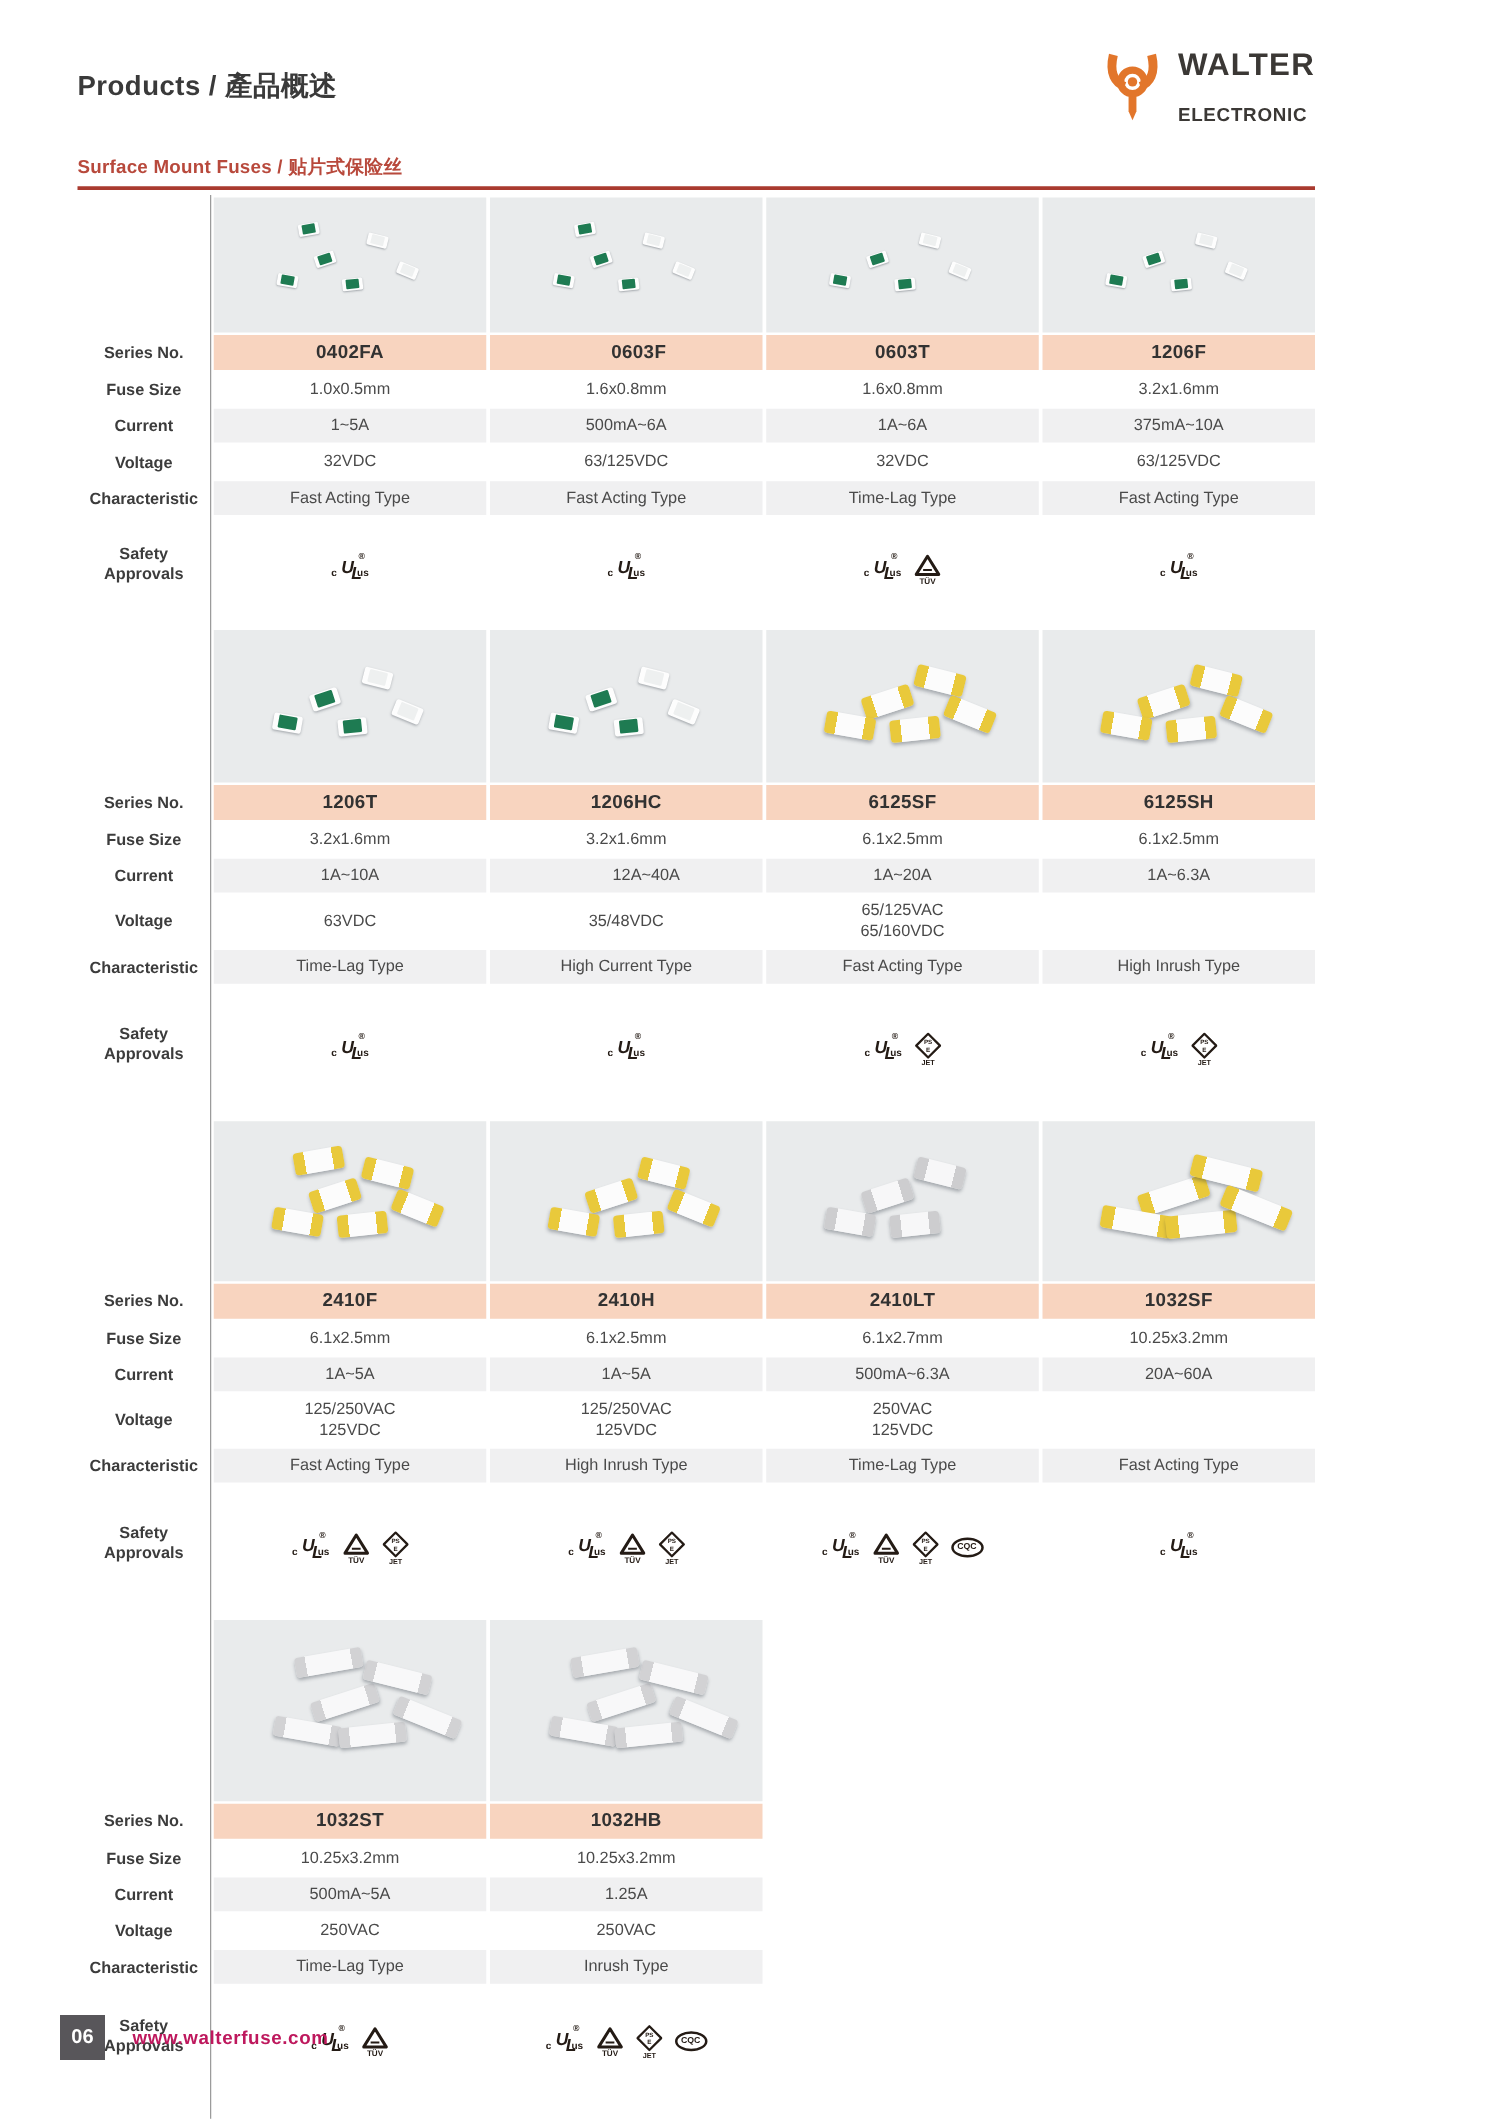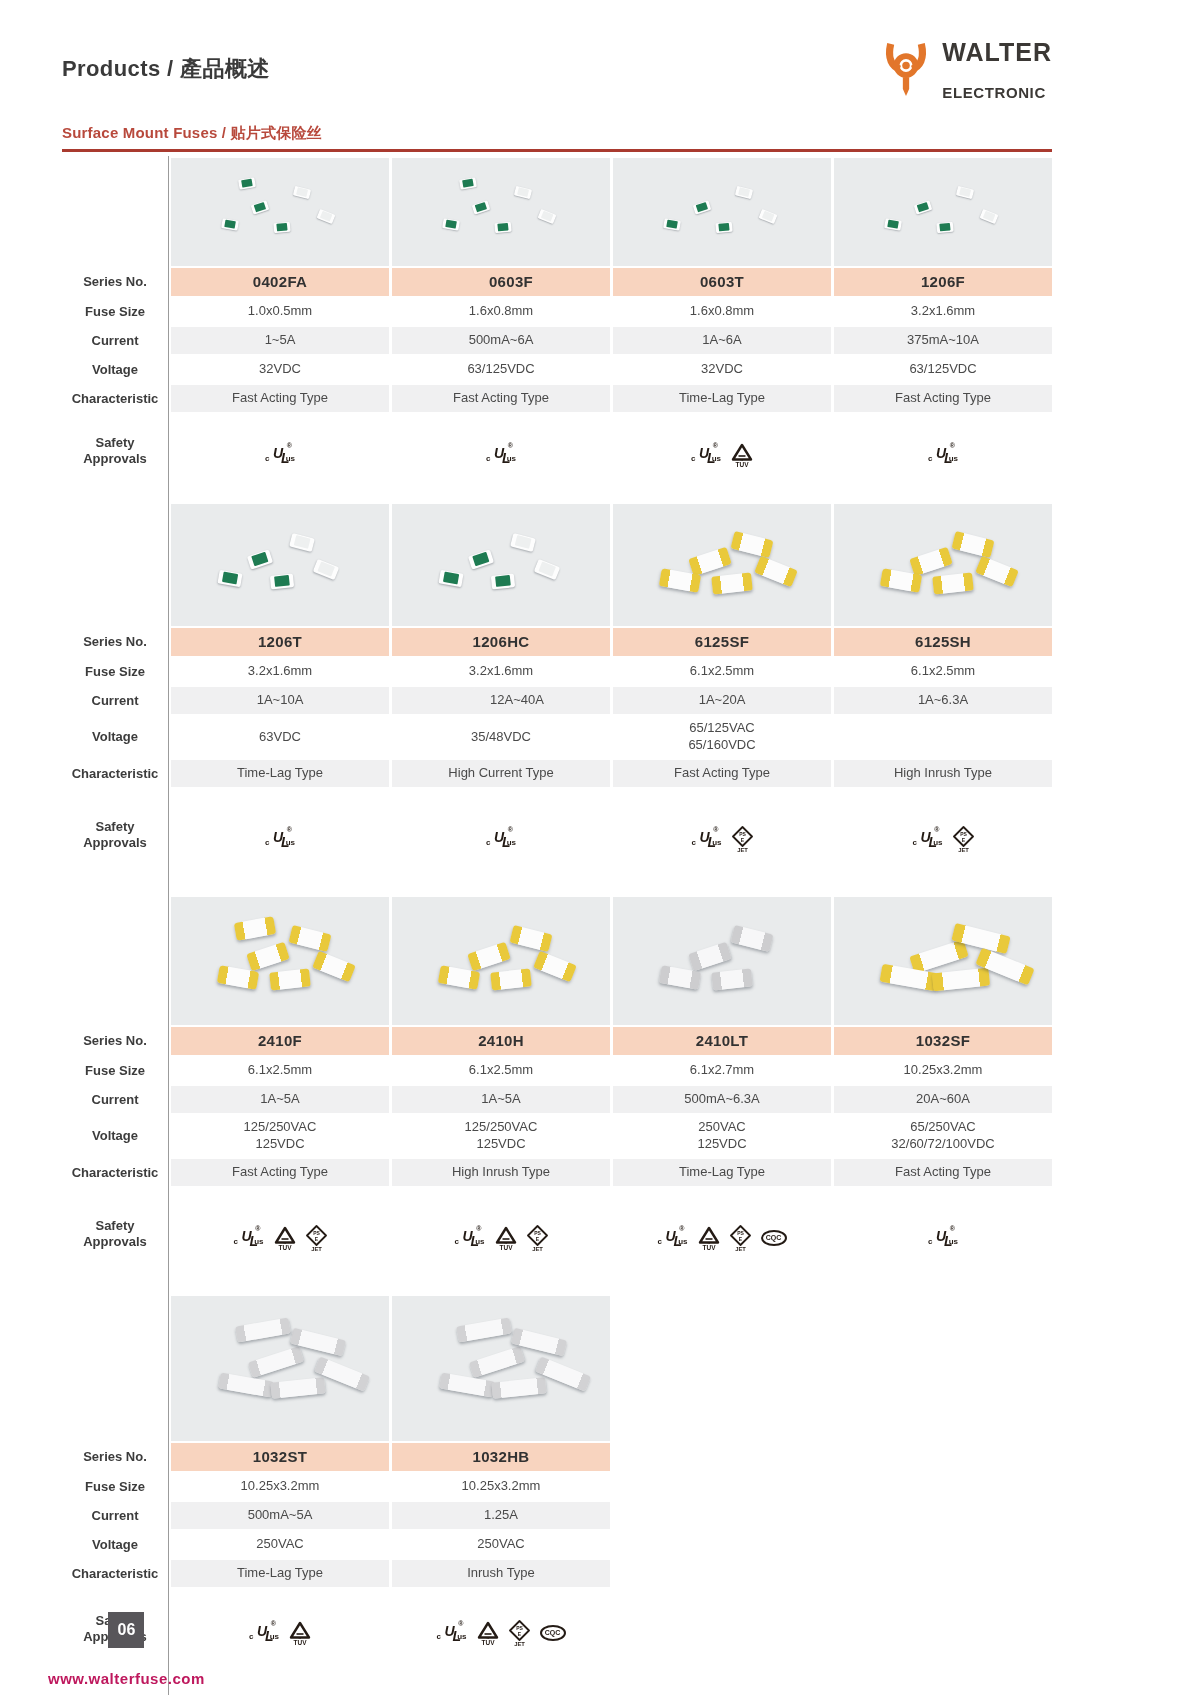--- a/index.html
+++ b/index.html
@@ -53,21 +53,21 @@
   .ul-mark{position:relative;width:30px;height:21px;font-weight:bold;font-style:italic;}
   .ul-mark .u{position:absolute;left:8px;top:-1px;font-size:14px;}
   .ul-mark .l{position:absolute;left:16px;top:4px;font-size:14px;}
   .ul-mark .c{position:absolute;left:0;bottom:1px;font-size:8px;font-style:normal;}
   .ul-mark .us{position:absolute;right:0;bottom:1px;font-size:8px;font-style:normal;}
   .ul-mark .r{position:absolute;right:3px;top:-4px;font-size:7px;font-style:normal;}
   .cqc-oval{display:inline-flex;align-items:center;justify-content:center;border:2px solid currentColor;
             border-radius:50%;width:22px;height:12px;font-size:7px;font-weight:bold;}
 
   
-  footer{position:absolute;left:48px;top:1612px;display:flex;align-items:center;gap:22px;flex-direction:column;}
+  footer{position:absolute;left:48px;top:1612px;display:flex;align-items:center;gap:22px;}
   .page-num{width:36px;height:36px;background:#58565A;color:#fff;font-size:16px;font-weight:bold;
             display:flex;align-items:center;justify-content:center;}
   .website{font-size:15px;font-weight:bold;color:#be185d;letter-spacing:.5px;}
 </style>
 </head>
 <body>
 
 <div class="page">
   <header>
     <div class="title-row">
@@ -237,22 +237,20 @@
             </svg></span><span class="approval"><svg width="21" height="27" viewBox="0 0 21 27">
               <path d="M10.5 1 L20 10.5 L10.5 20 L1 10.5 Z" fill="none" stroke="currentColor" stroke-width="1.8" stroke-linejoin="round"></path>
               <text x="10.5" y="9.5" text-anchor="middle" font-size="5" font-weight="bold" fill="currentColor">PS</text>
               <text x="10.5" y="15.5" text-anchor="middle" font-size="5" font-weight="bold" fill="currentColor">E</text>
               <text x="10.5" y="26" text-anchor="middle" font-size="5.8" font-weight="bold" fill="currentColor">JET</text>
             </svg></span><span class="approval"><span class="cqc-oval">CQC</span></span></div>
         <div class="cell photo" style="grid-area: 1 / 5;"><div class="fuse bar-yellow" style="left: 36%; top: 40%; transform: rotate(-18deg) scale(1.05);"></div><div class="fuse bar-yellow flip" style="left: 55%; top: 26%; transform: rotate(14deg) scale(1.05);"></div><div class="fuse bar-yellow" style="left: 22%; top: 56%; transform: rotate(10deg) scale(1.05);"></div><div class="fuse bar-yellow" style="left: 46%; top: 58%; transform: rotate(-6deg) scale(1.05);"></div><div class="fuse bar-yellow flip" style="left: 66%; top: 48%; transform: rotate(22deg) scale(1.05);"></div></div>
         <div class="cell series" style="grid-area: 2 / 5;">1032SF</div>
         <div class="cell plain" style="grid-area: 3 / 5;">10.25x3.2mm</div>
         <div class="cell alt" style="grid-area: 4 / 5;">20A~60A</div>
-        <div class="cell plain" style="grid-area: 5 / 5;">65/250VAC
-32/60/72/100VDC</div>
         <div class="cell alt" style="grid-area: 6 / 5;">Fast Acting Type</div>
         <div class="cell safety" style="grid-area: 7 / 5;"><span class="approval ul-mark"><span class="c">c</span><span class="u">U</span><span class="l">L</span><span class="r">®</span><span class="us">us</span></span></div>
       </section>
       <section class="group" style="--ph: 145px; --vh: 27px; --sh: 80px;">
         <div class="label-cell" style="grid-area: 2 / 1;">Series No.</div>
         <div class="label-cell" style="grid-area: 3 / 1;">Fuse Size</div>
         <div class="label-cell" style="grid-area: 4 / 1;">Current</div>
         <div class="label-cell" style="grid-area: 5 / 1;">Voltage</div>
         <div class="label-cell" style="grid-area: 6 / 1;">Characteristic</div>
         <div class="label-cell" style="grid-area: 7 / 1;">Safety

